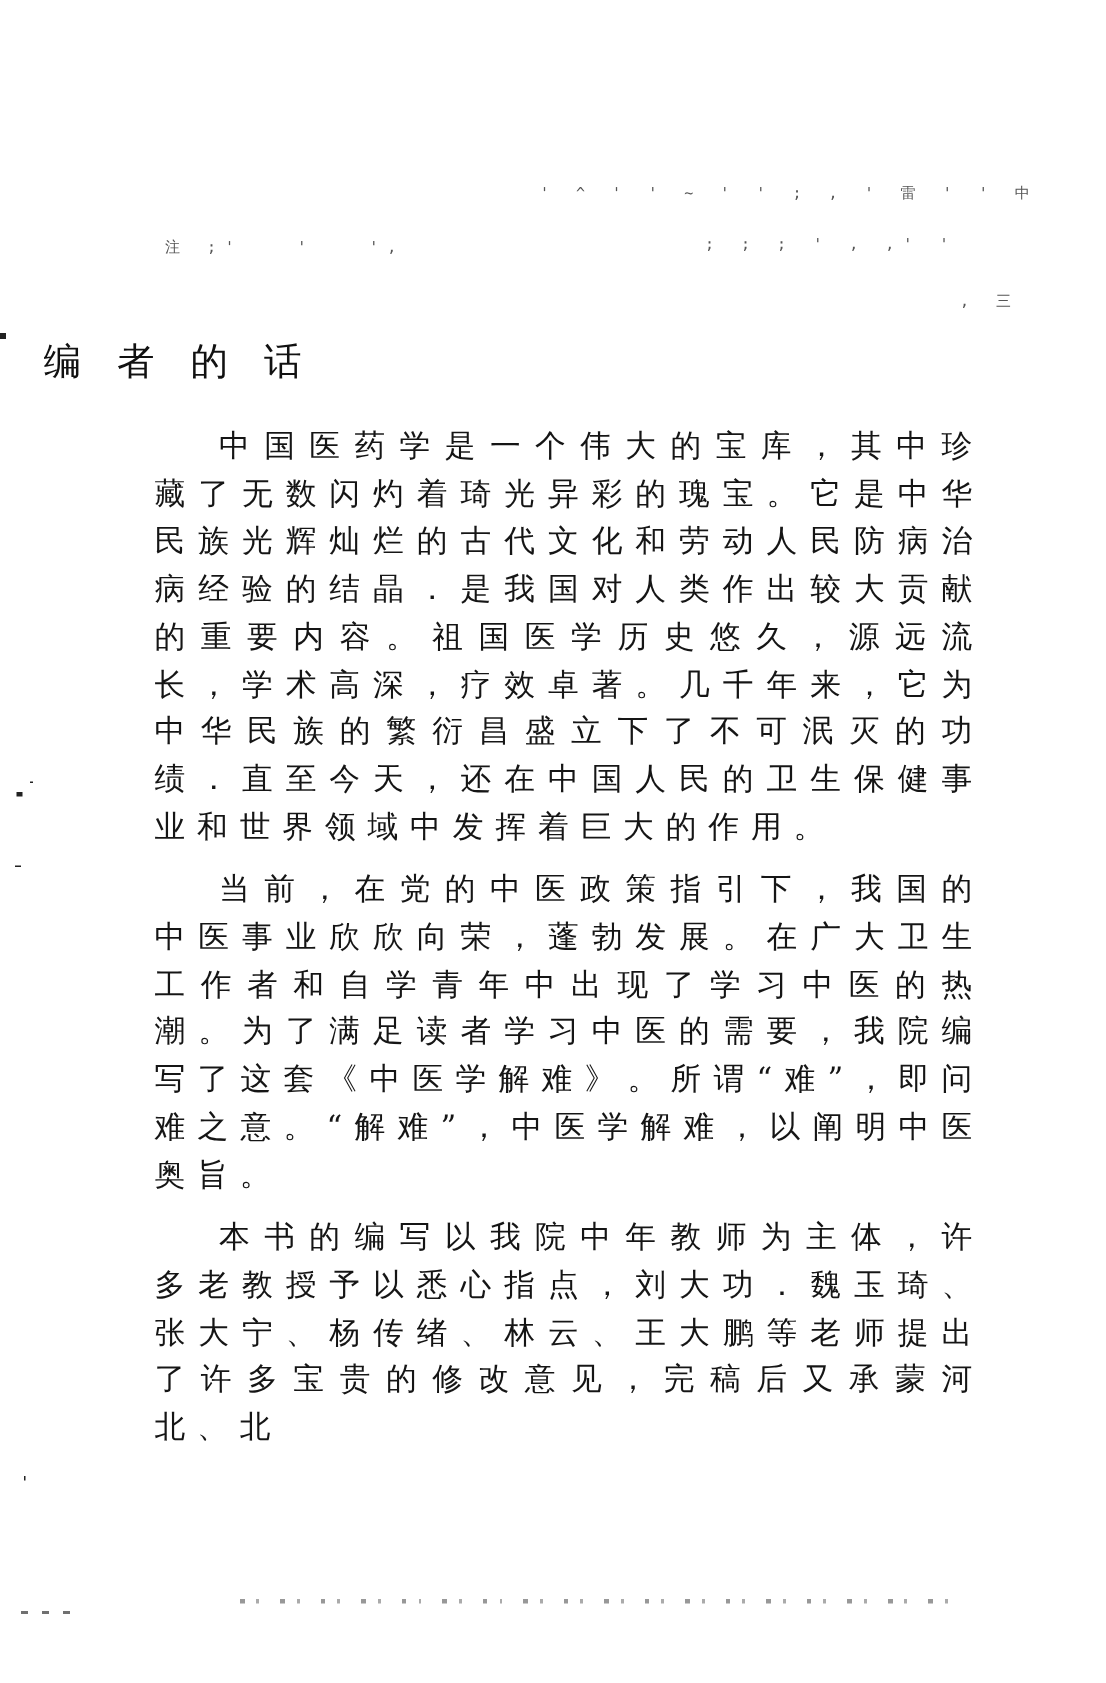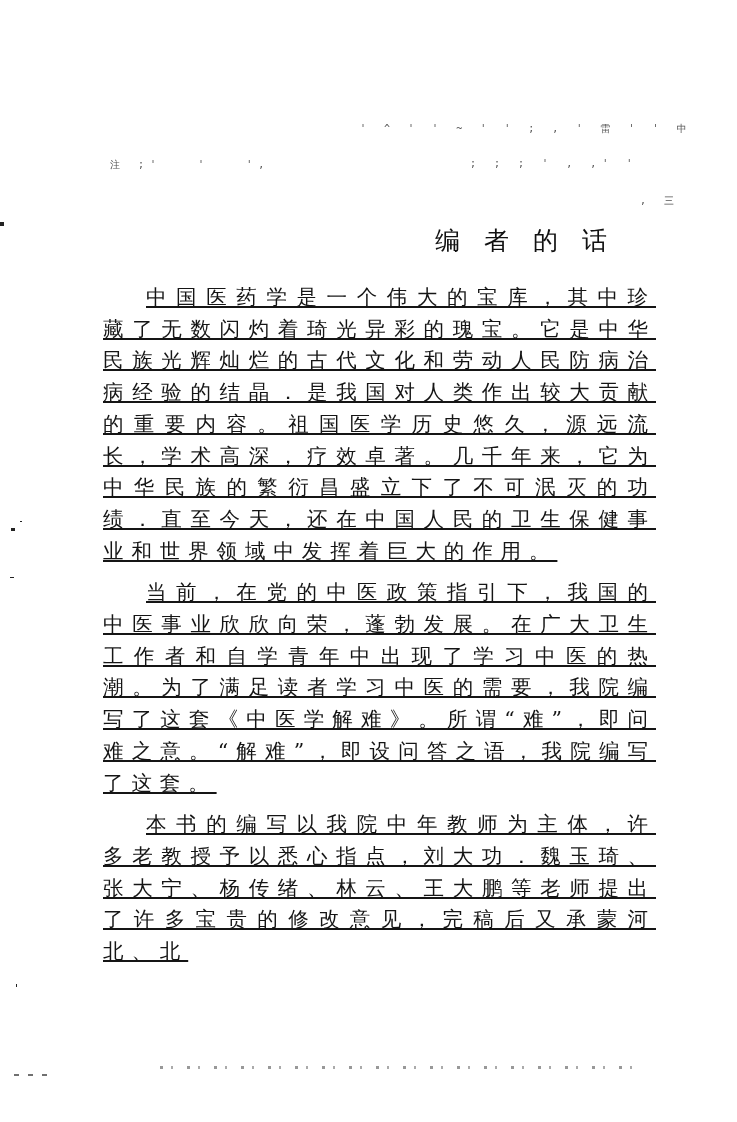--- a/index.html
+++ b/index.html
@@ -31,43 +31,42 @@
     }
     .hn1 { left: 360px; top: 122px; }
     .hn2 { left: 110px; top: 158px; }
     .hn3 { left: 470px; top: 158px; }
     .hn4 { left: 640px; top: 194px; }
     .title {
       position: absolute;
       left: 0;
       width: 631px;
       top: 207px;
-      text-align: right;
+      text-align: left;
       font-size: 25px;
       letter-spacing: 24px;
-      padding-left: 16px;
+      padding-left: 29px;
       box-sizing: border-box;
       font-weight: normal;
       color: #111;
     }
     .body-text {
       position: absolute;
       left: 103px;
       top: 282px;
       width: 553px;
       font-size: 20.5px;
       line-height: 31.7px;
       letter-spacing: 7.9px;
       text-align: justify;
       color: #151515;
     }
     .para {
       margin: 0 0 10px 0;
       text-indent: 43px;
-      text-decoration: underline;
     }
     .stray {
       position: absolute;
       background: #222;
     }
     .footer-noise {
       position: absolute;
       top: 1066px;
       left: 160px;
       width: 480px;
@@ -92,21 +91,21 @@
 
   <span class="header-noise hn1">' ^ ' ' ~ ' ' ; , ' 雷 ' ' 中</span>
   <span class="header-noise hn2">注 ;'   '   ',</span>
   <span class="header-noise hn3">; ; ; ' , ,' '</span>
   <span class="header-noise hn4">, 三</span>
 
   <h1 class="title">编者的话</h1>
 
   <div class="body-text">
     <p class="para">中国医药学是一个伟大的宝库，其中珍藏了无数闪灼着琦光异彩的瑰宝。它是中华民族光辉灿烂的古代文化和劳动人民防病治病经验的结晶．是我国对人类作出较大贡献的重要内容。祖国医学历史悠久，源远流长，学术高深，疗效卓著。几千年来，它为中华民族的繁衍昌盛立下了不可泯灭的功绩．直至今天，还在中国人民的卫生保健事业和世界领域中发挥着巨大的作用。</p>
-    <p class="para">当前，在党的中医政策指引下，我国的中医事业欣欣向荣，蓬勃发展。在广大卫生工作者和自学青年中出现了学习中医的热潮。为了满足读者学习中医的需要，我院编写了这套《中医学解难》。所谓“难”，即问难之意。“解难”，即设问答之语，我院编写了这套。</p>
+    <p class="para">当前，在党的中医政策指引下，我国的中医事业欣欣向荣，蓬勃发展。在广大卫生工作者和自学青年中出现了学习中医的热潮。为了满足读者学习中医的需要，我院编写了这套《中医学解难》。所谓“难”，即问难之意。“解难”，中医学解难，以阐明中医奥旨。</p>
     <p class="para">本书的编写以我院中年教师为主体，许多老教授予以悉心指点，刘大功．魏玉琦、张大宁、杨传绪、林云、王大鹏等老师提出了许多宝贵的修改意见，完稿后又承蒙河北、北</p>
   </div>
 
   <div class="stray" style="left:0px; top:222px; width:4px; height:4px;"></div>
   <div class="stray" style="left:20px; top:521px; width:2px; height:1px;"></div>
   <div class="stray" style="left:11px; top:528px; width:4px; height:3px;"></div>
   <div class="stray" style="left:10px; top:577px; width:4px; height:1px;"></div>
   <div class="stray" style="left:16px; top:984px; width:1px; height:3px;"></div>
 
   <div class="footer-noise-left"></div>

